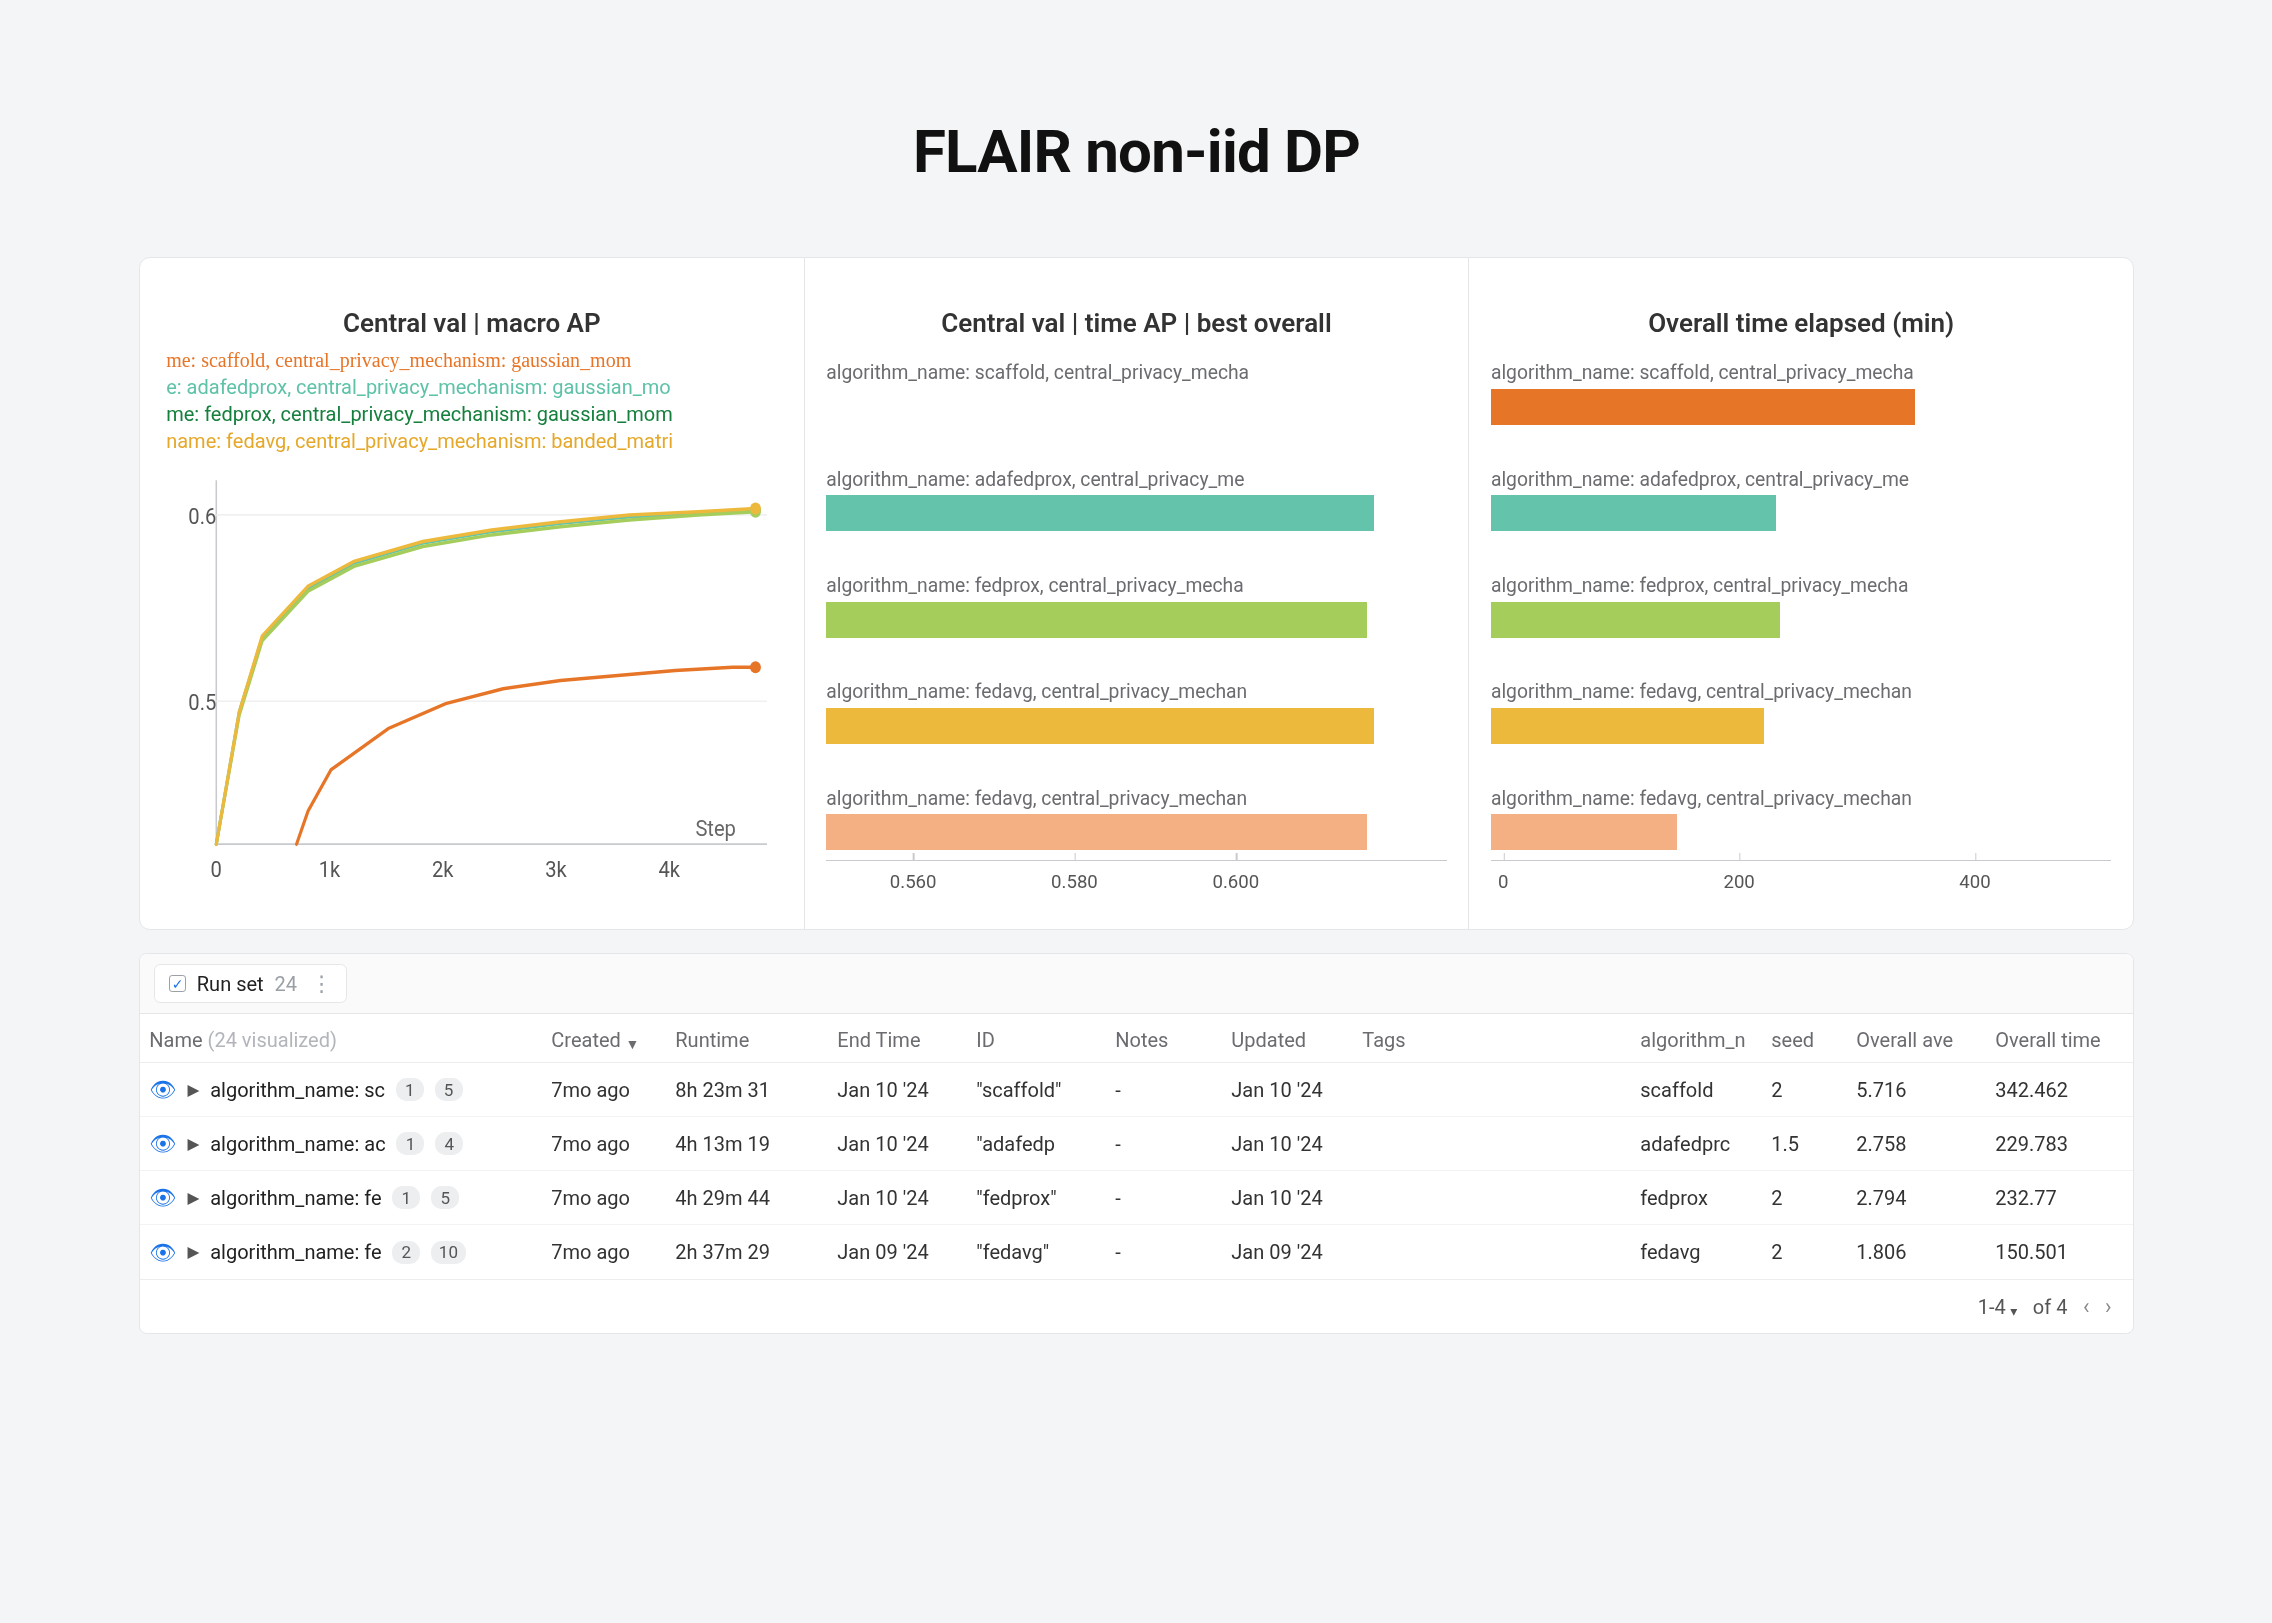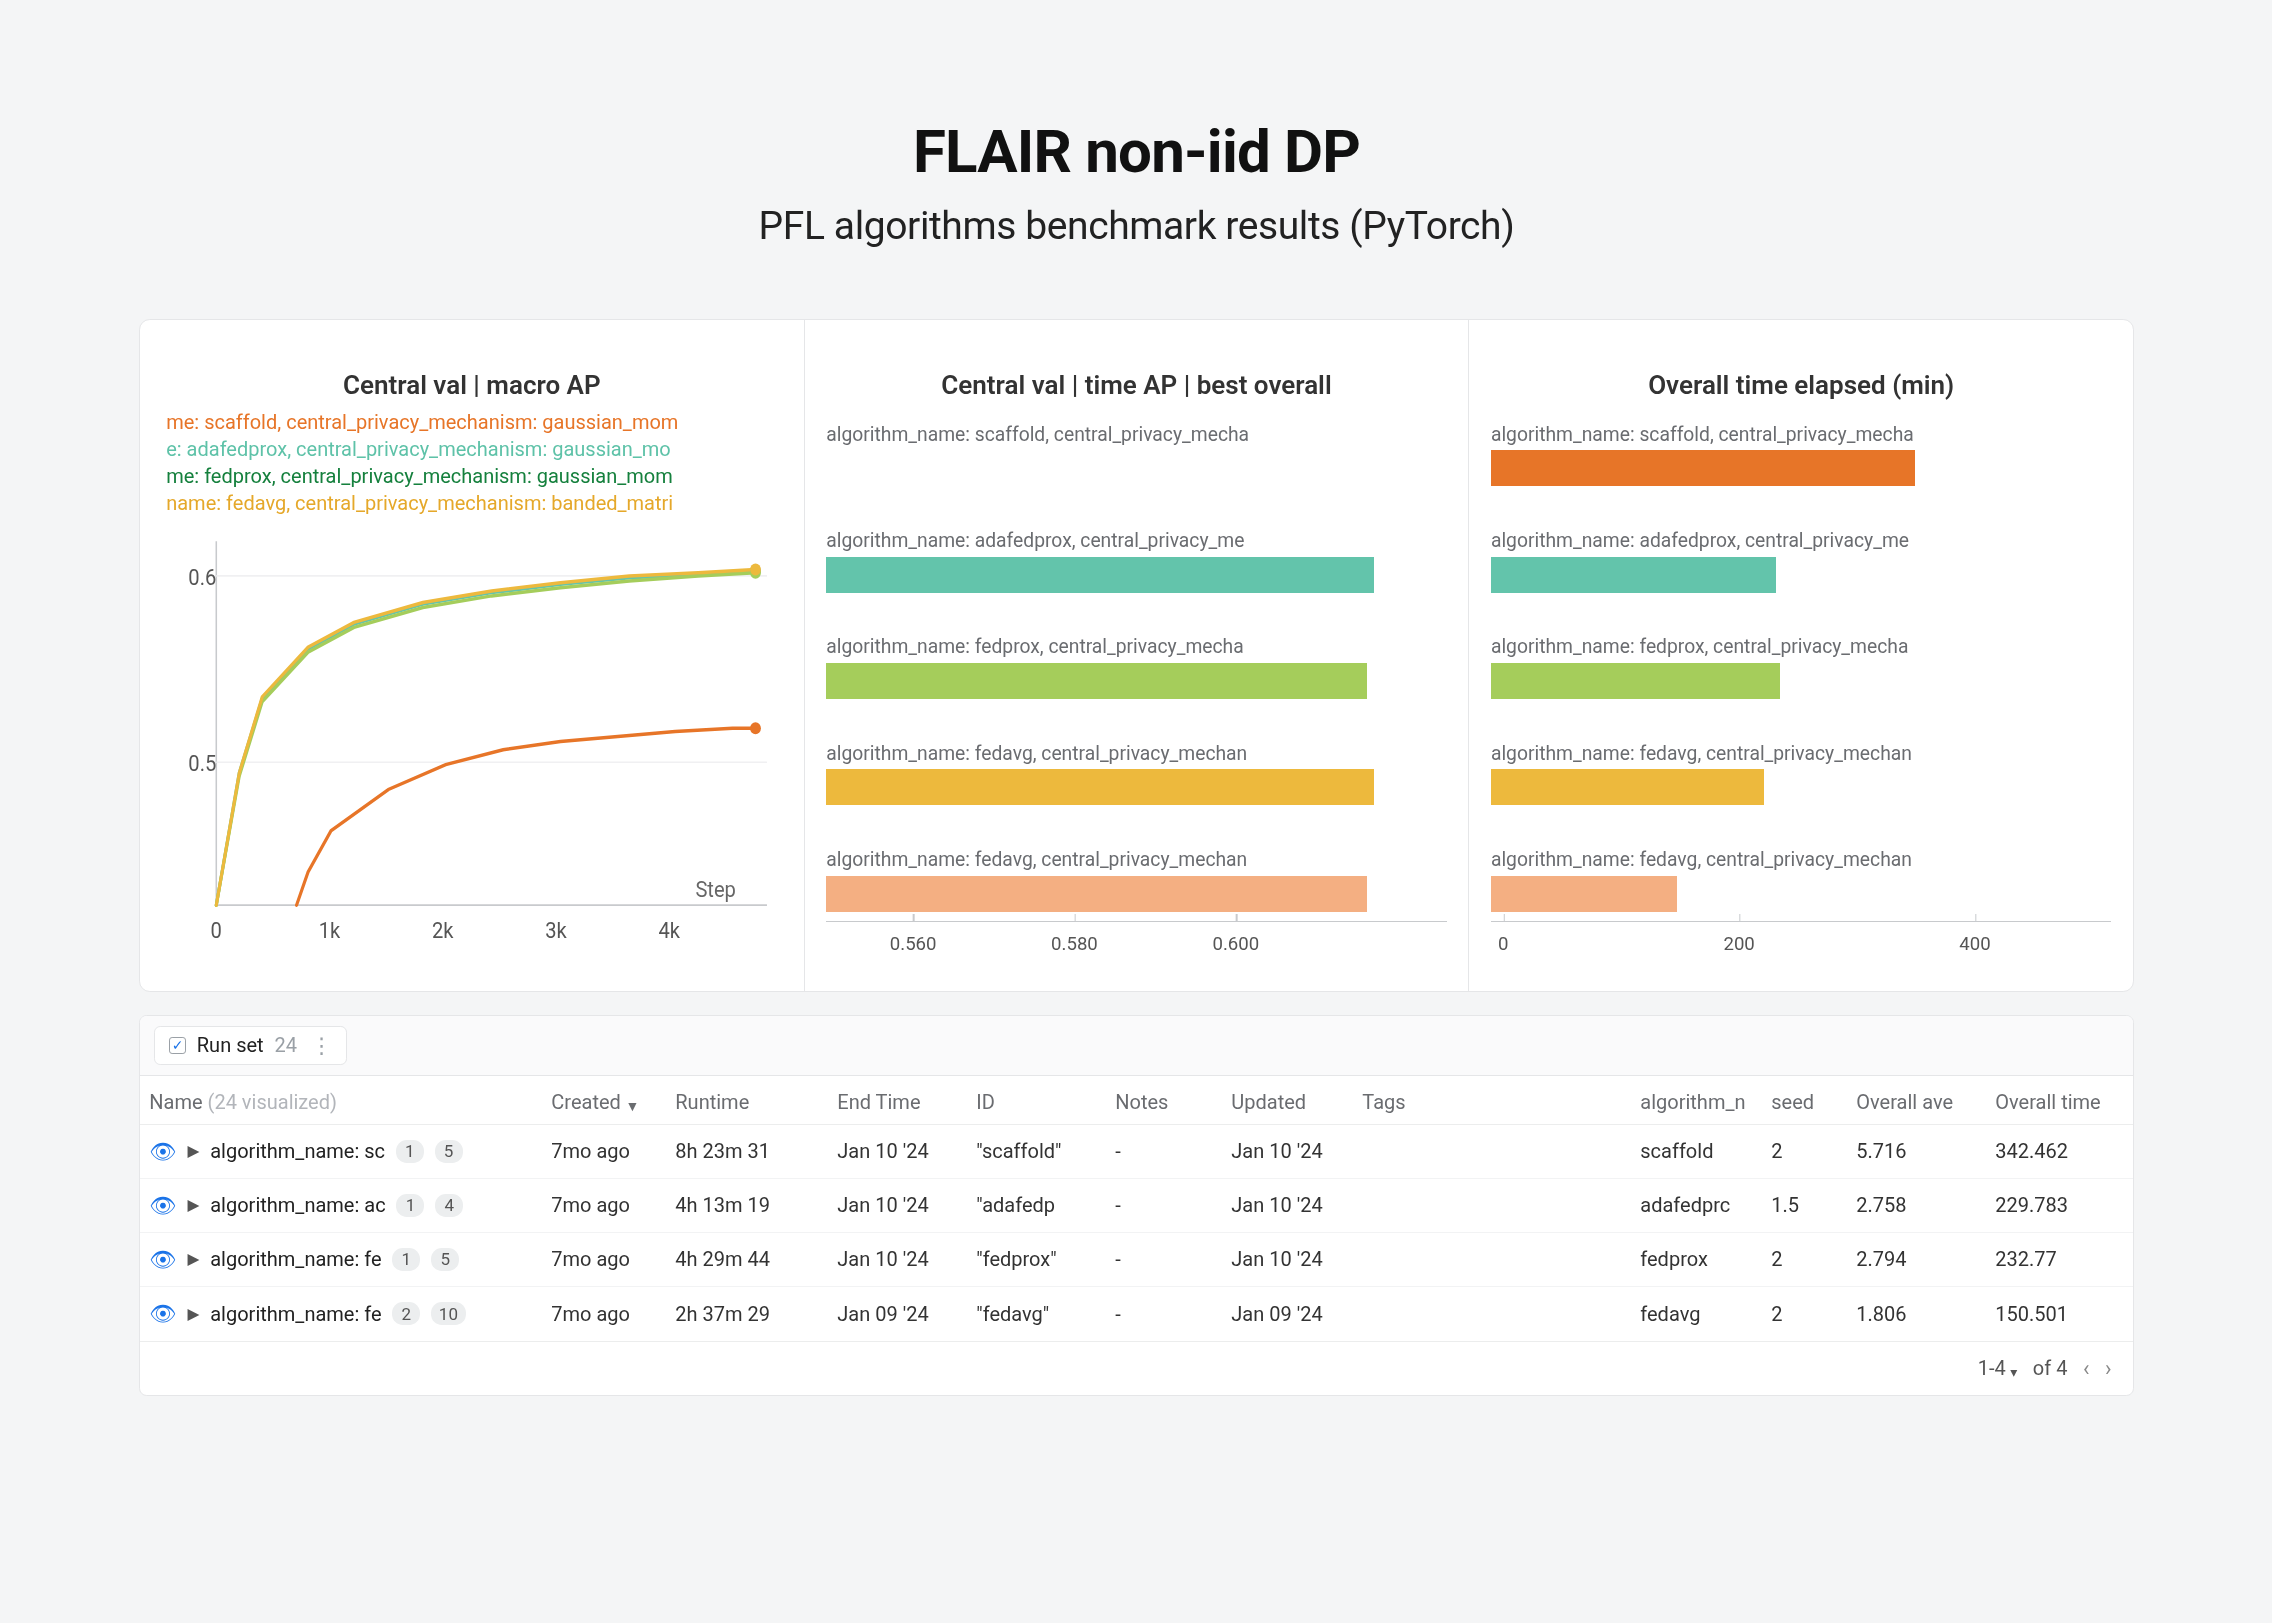--- a/index.html
+++ b/index.html
@@ -61,21 +61,21 @@
     margin-bottom: 9.3px;
     margin-top: 19px;
   }
   
   .p1-legend {
     font-size: 20px;
     line-height: 1.35;
     padding: 0 4.6px 4.6px 4.6px;
   }
   .p1-legend div { white-space: nowrap; overflow: hidden; }
-  .leg-orange { color: #e77528; }
+  .leg-orange { color: #e77528; font-family: Liberation Serif, serif; }
   .leg-teal   { color: #5ec2a8; }
   .leg-green  { color: #15803d; }
   .leg-yellow { color: #e5a82a; }
   .chart-area {
     position: relative;
     flex: 1;
     margin-top: 3.1px;
   }
   .chart-svg { width: 100%; height: 100%; }
   
@@ -255,21 +255,20 @@
   .pager .range { display: inline-flex; align-items: flex-end; gap: 4.6px; }
   .pager .pgbtn { color: #888; font-size: 21.6px; }
 </style>
 </head>
 <body>
 
 <div class="page">
 
   <div class="title-block">
     <div class="title">FLAIR non-iid DP</div>
-    <div class="subtitle">PFL algorithms benchmark results (PyTorch)</div>
   </div>
 
   <div class="panels">
 
     <div class="panel">
       <div class="panel-title">Central val | macro AP</div>
       <div class="p1-legend">
         <div class="leg-orange">me: scaffold, central_privacy_mechanism: gaussian_mom</div>
         <div class="leg-teal">e: adafedprox, central_privacy_mechanism: gaussian_mo</div>
         <div class="leg-green">me: fedprox, central_privacy_mechanism: gaussian_mom</div>

